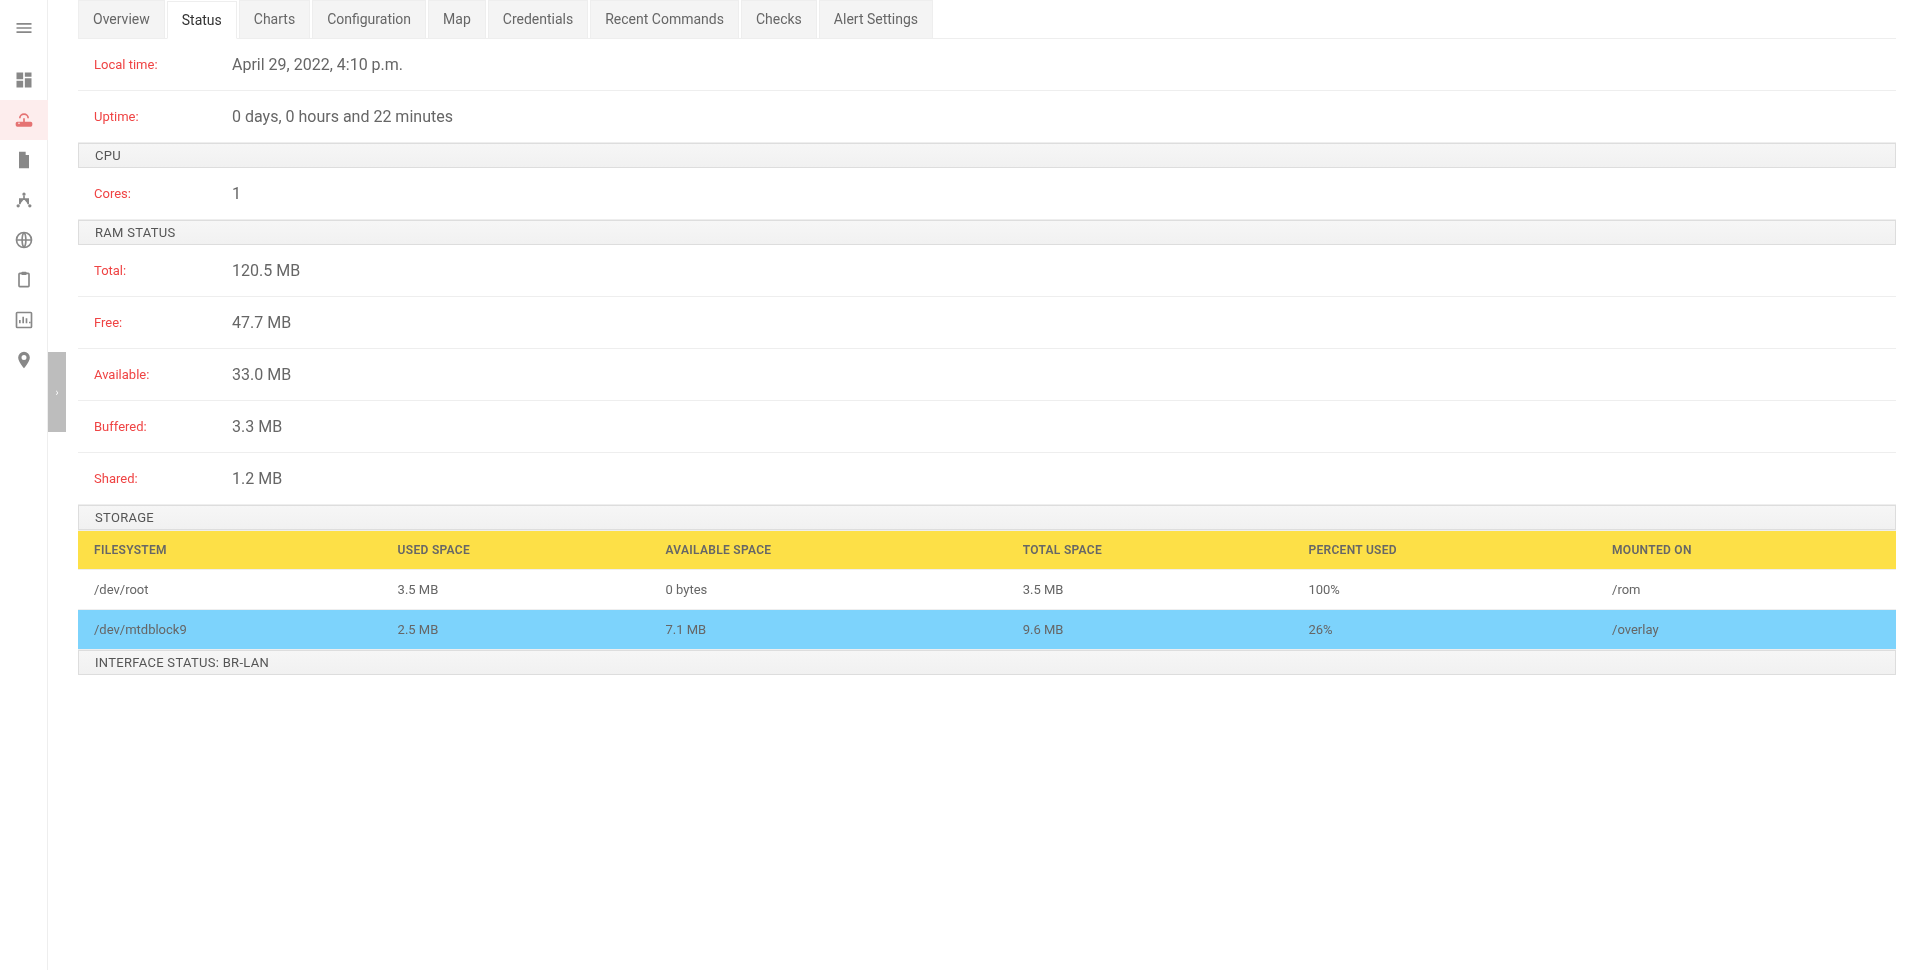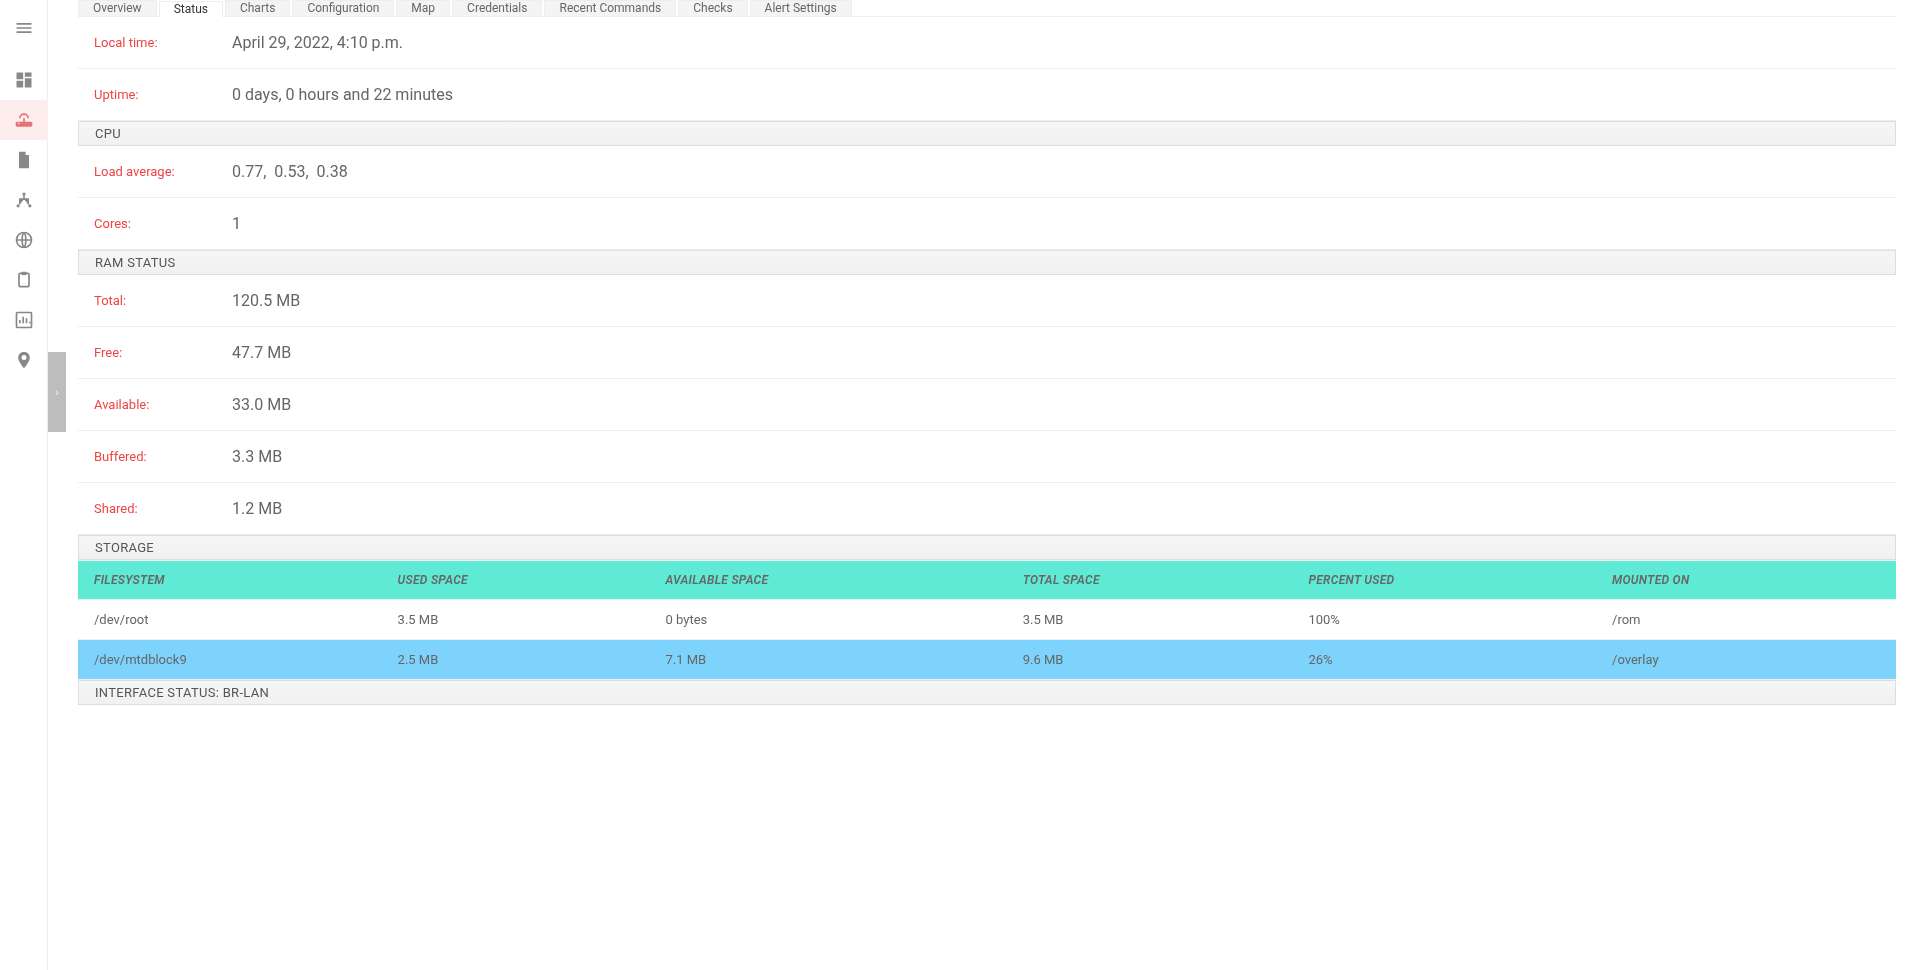--- a/index.html
+++ b/index.html
@@ -11,35 +11,35 @@
 .rail-item.active { background:#fdeded; }
 .rail-item svg { width:20px; height:20px; fill:#888; }
 .rail-item.active svg { fill:#e57373; }
 .expand-tab { position:fixed; left:48px; top:352px; width:18px; height:80px; background:#bdbdbd; display:flex; align-items:center; justify-content:center; cursor:pointer; color:#fff; font-size:10px; }
 
 
 .main { margin-left:66px; padding:0 12px 40px 12px; }
 
 
 .tabs { display:flex; border-bottom:1px solid #eee; }
-.tab { background:#f4f4f4; border:1px solid #eee; border-bottom:none; padding:0 14px; font-size:12px; color:#666; cursor:pointer; margin-right:2px; }
+.tab { background:#f4f4f4; border:1px solid #eee; border-bottom:none; padding:10px 14px; font-size:14px; color:#666; cursor:pointer; margin-right:2px; }
 .tab.active { background:#fff; border-bottom:1px solid #fff; position:relative; top:1px; color:#333; }
 
 
 .kv-row { display:flex; align-items:center; border-bottom:1px solid #eee; padding:16px; }
 .kv-label { width:138px; font-size:13px; color:#ef4444; position:relative; }
 .kv-value { font-size:16px; color:#666; }
 
 
 .section { border:1px solid #ddd; background:linear-gradient(#f6f6f6,#f1f1f1); padding:4px 16px; font-size:13px; color:#555; letter-spacing:.3px; margin-top:0; }
 
 
 .tbl { display:flex; flex-direction:column; border-top:1px solid #eee; }
 .tbl-head, .tbl-row { display:grid; grid-template-columns: 17% 15% 20% 16% 17% 15%; padding:12px 16px; border-bottom:1px solid #eee; }
-.tbl-head { background:#5eead4; font-size:12px; font-weight:600; letter-spacing:.3px; color:#666;font-style:italic; }
+.tbl-head { background:#fde047; font-size:12px; font-weight:600; letter-spacing:.3px; color:#666; }
 .tbl-row { font-size:13px; color:#666; }
 .tbl-row.alt { background:#7dd3fc; }
 </style>
 </head>
 <body>
 
 <div class="rail">
   <div class="rail-item">
       <svg viewBox="0 0 24 24">
         <path d="M3 6h18v2H3zM3 11h18v2H3zM3 16h18v2H3z"></path>
@@ -111,24 +111,20 @@
     <div class="kv-label">Local time:</div>
     <div class="kv-value">April 29, 2022, 4:10 p.m.</div>
   </div>
   <div class="kv-row">
     <div class="kv-label">Uptime:</div>
     <div class="kv-value">0 days, 0 hours and 22 minutes</div>
   </div>
 
   <div class="section">CPU</div>
   <div class="kv-row">
-    <div class="kv-label">Load average:</div>
-    <div class="kv-value">0.77,&nbsp; 0.53,&nbsp; 0.38</div>
-  </div>
-  <div class="kv-row">
     <div class="kv-label">Cores:</div>
     <div class="kv-value">1</div>
   </div>
 
   <div class="section">RAM STATUS</div>
   <div class="kv-row">
     <div class="kv-label">Total:</div>
     <div class="kv-value">120.5 MB</div>
   </div>
   <div class="kv-row">

